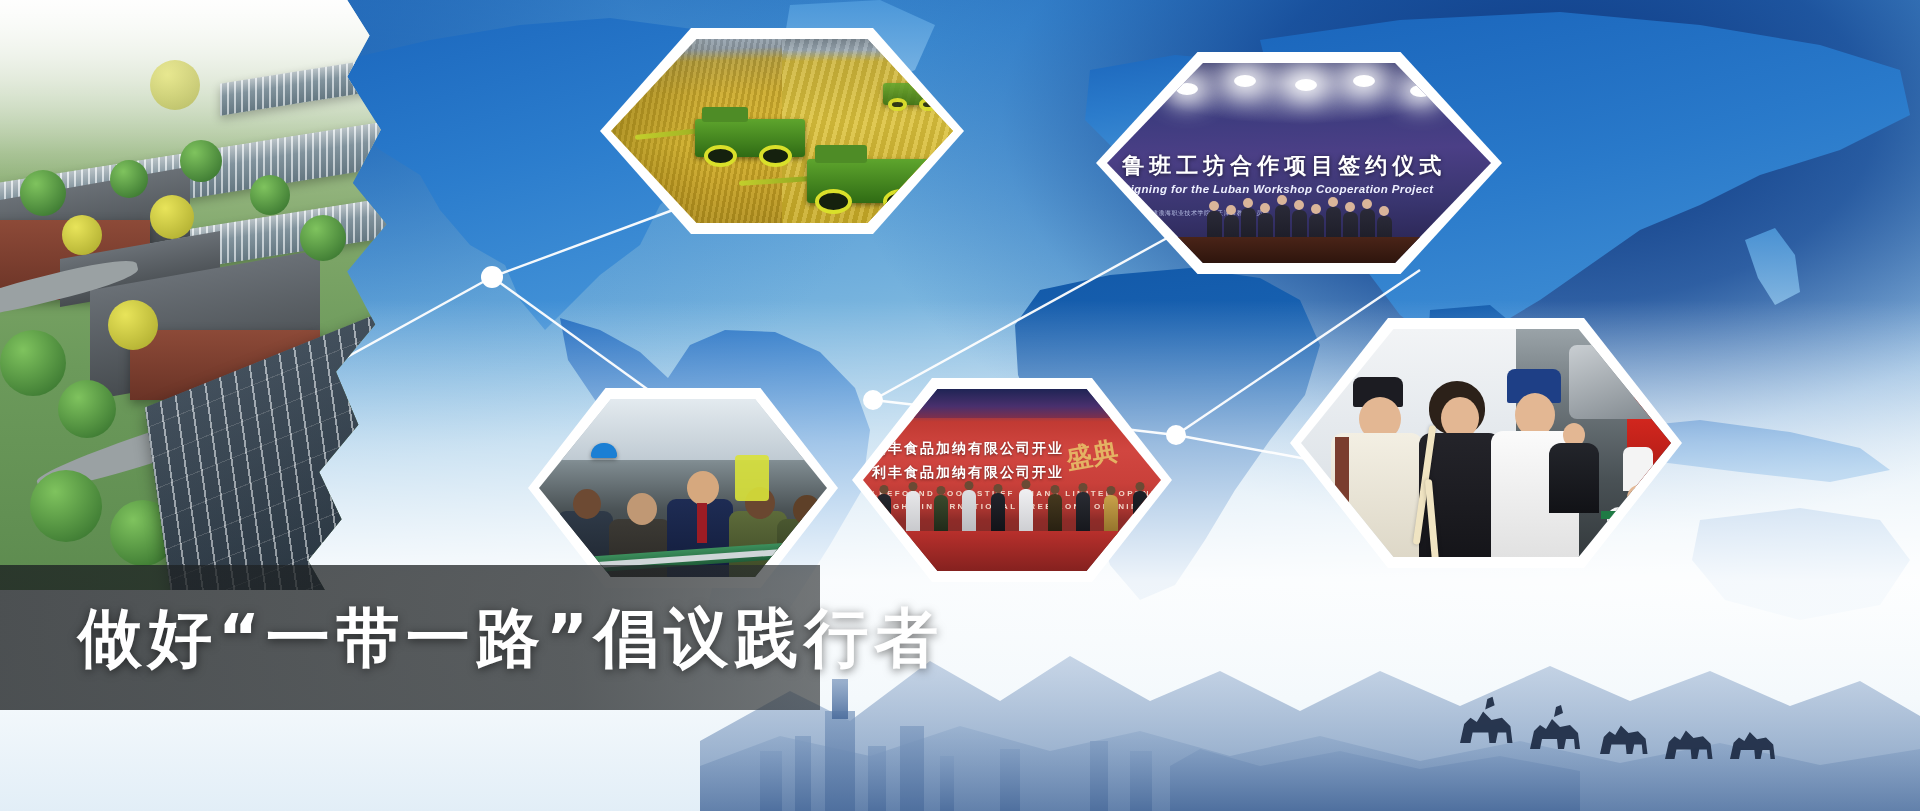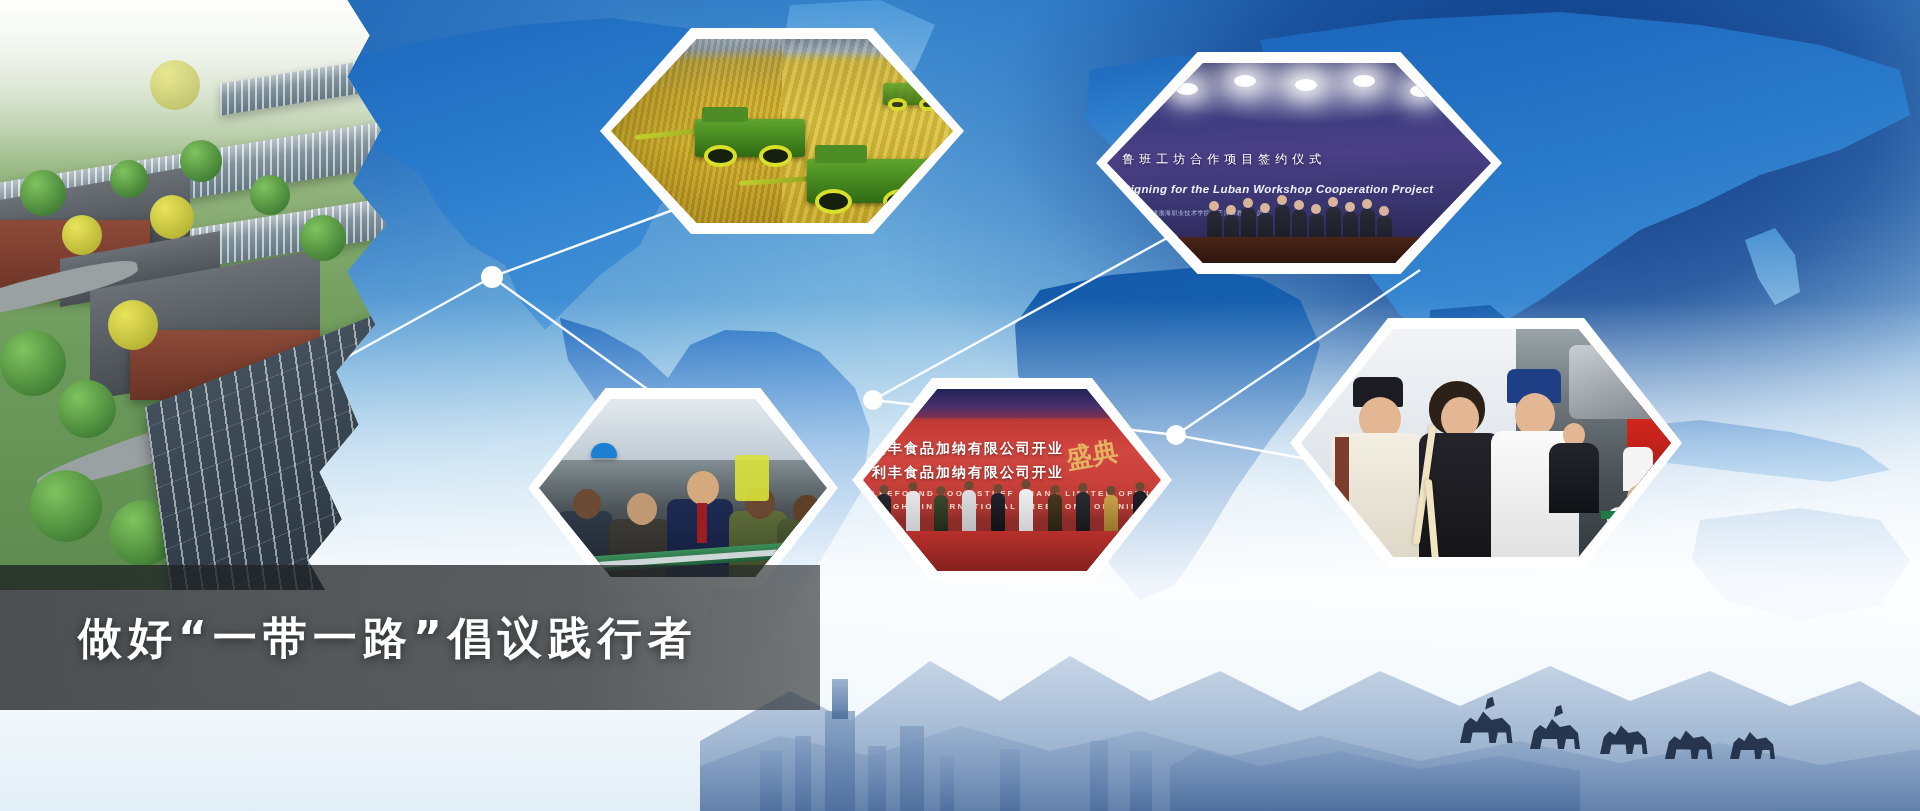--- a/index.html
+++ b/index.html
@@ -66,21 +66,21 @@
   
   .ph-luban {
     position:absolute; inset:0;
     background:
       radial-gradient(ellipse 70% 34% at 50% 10%, rgba(255,255,255,0.55) 0%, rgba(255,255,255,0) 60%),
       linear-gradient(178deg,#2b2d63 0%,#3a3b7d 22%,#4b3f86 45%,#39356f 70%,#241f48 100%);
   }
   .spotlight { position:absolute; width:22px; height:12px; border-radius:50%; background:#fff; box-shadow:0 0 22px 11px rgba(255,255,255,.85); }
   .luban-cn {
     position:absolute; left:4%; right:2%; top:44%;
-    color:#fff; font-size:12px; font-weight:normal; letter-spacing:5px;
+    color:#fff; font-size:22px; font-weight:bold; letter-spacing:5px;
     white-space:nowrap; text-shadow:0 1px 4px rgba(0,0,0,.6);
   }
   .luban-en {
     position:absolute; left:4%; right:2%; top:60%;
     color:#eef0ff; font-size:11.5px; font-weight:bold; letter-spacing:.4px;
     white-space:nowrap; font-style:italic;
   }
   .luban-sub { position:absolute; left:10%; top:73%; color:#b9c0e6; font-size:6px; letter-spacing:.5px; white-space:nowrap; }
   .row-people { position:absolute; left:0; right:0; bottom:0; height:34%; display:flex; align-items:flex-end; justify-content:center; gap:2px; }
   .person { width:15px; background:linear-gradient(180deg,#2a2a38,#14141d); border-radius:6px 6px 0 0; position:relative; }
@@ -167,21 +167,21 @@
   
   .title-band {
     position:absolute; left:0; top:565px; width:820px; height:145px;
     background:linear-gradient(90deg, rgba(28,32,34,.78) 0%, rgba(34,38,40,.74) 70%, rgba(44,48,50,.66) 100%);
   }
   .title-text {
     position:absolute; left:78px; top:586px; width:760px; height:105px;
     display:flex; align-items:center;
     color:#ffffff;
     font-family:"DejaVu Sans","Liberation Sans",sans-serif;
-    font-size:44px; font-weight:bold; letter-spacing:6px;
+    font-size:64px; font-weight:bold; letter-spacing:6px;
     text-shadow:0 2px 10px rgba(0,0,0,.55);
     white-space:nowrap;
   }
 </style>
 </head>
 <body>
 
 <div id="banner">
 
   <div class="map-bg"></div>

